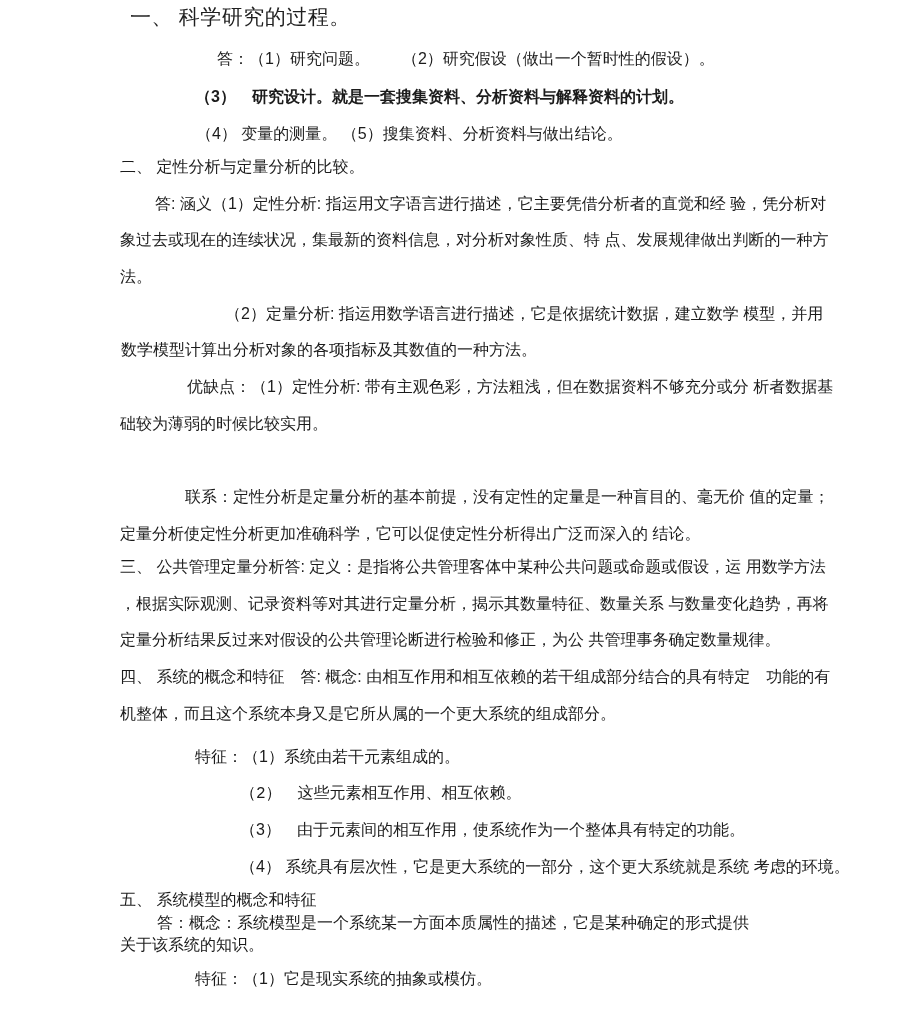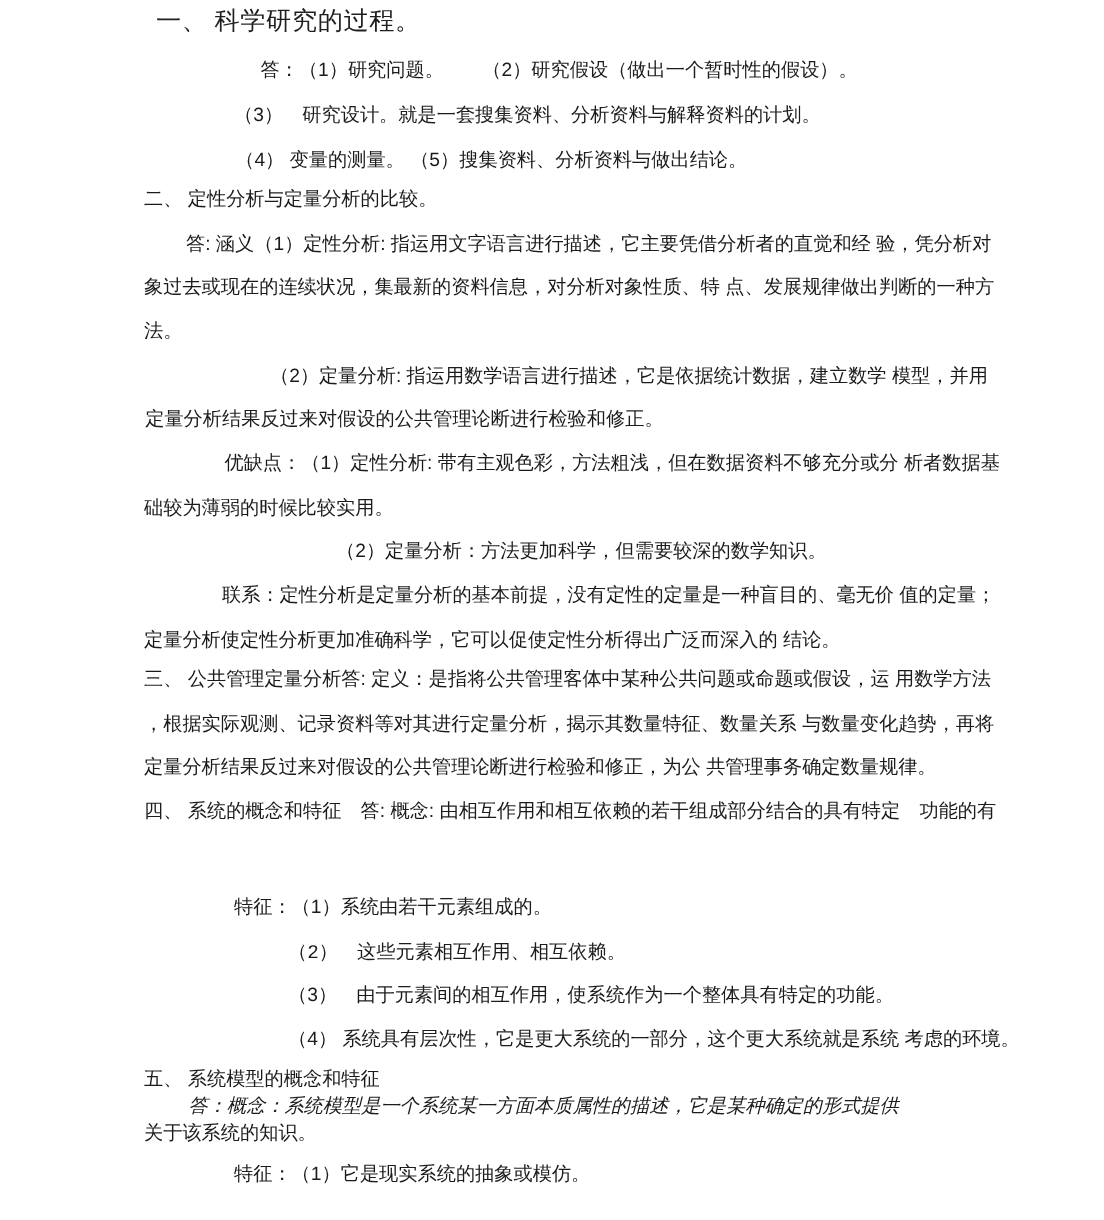--- a/index.html
+++ b/index.html
@@ -36,43 +36,43 @@
   }
 </style>
 </head>
 <body>
 
 <div class="page">
 
   <h1 class="doc-title" style="left:130px; top:4px;">一、 科学研究的过程。</h1>
 
   <div class="ln" style="left:217px; top:50px;text-align:center;">答：（1）研究问题。　　（2）研究假设（做出一个暂时性的假设）。</div>
-  <div class="ln" style="left:195px; top:88px;">（3）　研究设计。就是一套搜集资料、分析资料与解释资料的计划。</div>
+  <div class="ln" style="left:195px; top:88px;font-weight:bold;">（3）　研究设计。就是一套搜集资料、分析资料与解释资料的计划。</div>
   <div class="ln" style="left:196px; top:125px;">（4） 变量的测量。 （5）搜集资料、分析资料与做出结论。</div>
 
   <div class="ln" style="left:120px; top:158px;">二、 定性分析与定量分析的比较。</div>
   <div class="ln" style="left:155px; top:195px;">答: 涵义（1）定性分析: 指运用文字语言进行描述，它主要凭借分析者的直觉和经 验，凭分析对</div>
   <div class="ln" style="left:120px; top:231px;">象过去或现在的连续状况，集最新的资料信息，对分析对象性质、特 点、发展规律做出判断的一种方</div>
   <div class="ln" style="left:120px; top:268px;">法。</div>
   <div class="ln" style="left:225px; top:305px;">（2）定量分析: 指运用数学语言进行描述，它是依据统计数据，建立数学 模型，并用</div>
-  <div class="ln" style="left:121px; top:341px;">定量分析结果反过来对假设的公共管理论断进行检验和修正。</div>
+  <div class="ln" style="left:121px; top:341px;">数学模型计算出分析对象的各项指标及其数值的一种方法。</div>
   <div class="ln" style="left:187px; top:378px;">优缺点：（1）定性分析: 带有主观色彩，方法粗浅，但在数据资料不够充分或分 析者数据基</div>
   <div class="ln" style="left:120px; top:415px;">础较为薄弱的时候比较实用。</div>
-  <div class="ln" style="left:280px; top:451px;">（2）定量分析：方法更加科学，但需要较深的数学知识。</div>
   <div class="ln" style="left:185px; top:488px;">联系：定性分析是定量分析的基本前提，没有定性的定量是一种盲目的、毫无价 值的定量；</div>
   <div class="ln" style="left:120px; top:525px;">定量分析使定性分析更加准确科学，它可以促使定性分析得出广泛而深入的 结论。</div>
 
   <div class="ln" style="left:120px; top:595px;">，根据实际观测、记录资料等对其进行定量分析，揭示其数量特征、数量关系 与数量变化趋势，再将</div>
   <div class="ln" style="left:120px; top:558px;">三、 公共管理定量分析答: 定义：是指将公共管理客体中某种公共问题或命题或假设，运 用数学方法</div>
   <div class="ln" style="left:120px; top:668px;">四、 系统的概念和特征　答: 概念: 由相互作用和相互依赖的若干组成部分结合的具有特定　功能的有</div>
 
   <div class="ln" style="left:120px; top:631px;">定量分析结果反过来对假设的公共管理论断进行检验和修正，为公 共管理事务确定数量规律。</div>
+  <div class="ln" style="left:120px; top:705px;">机整体，而且这个系统本身又是它所从属的一个更大系统的组成部分。</div>
   <div class="ln" style="left:195px; top:748px;">特征：（1）系统由若干元素组成的。</div>
   <div class="ln" style="left:240px; top:785px;font-family:Liberation Mono, monospace;">（2）　这些元素相互作用、相互依赖。</div>
   <div class="ln" style="left:240px; top:821px;">（3）　由于元素间的相互作用，使系统作为一个整体具有特定的功能。</div>
   <div class="ln" style="left:240px; top:858px;">（4） 系统具有层次性，它是更大系统的一部分，这个更大系统就是系统 考虑的环境。</div>
 
   <div class="ln" style="left:120px; top:891px;">五、 系统模型的概念和特征</div>
-  <div class="ln" style="left:157px; top:914px;font-style:italic;">答：概念：系统模型是一个系统某一方面本质属性的描述，它是某种确定的形式提供</div>
+  <div class="ln" style="left:157px; top:914px;">答：概念：系统模型是一个系统某一方面本质属性的描述，它是某种确定的形式提供</div>
   <div class="ln" style="left:120px; top:936px;">关于该系统的知识。</div>
   <div class="ln" style="left:195px; top:970px;">特征：（1）它是现实系统的抽象或模仿。</div>
 
 </div>
 
 </body></html>

